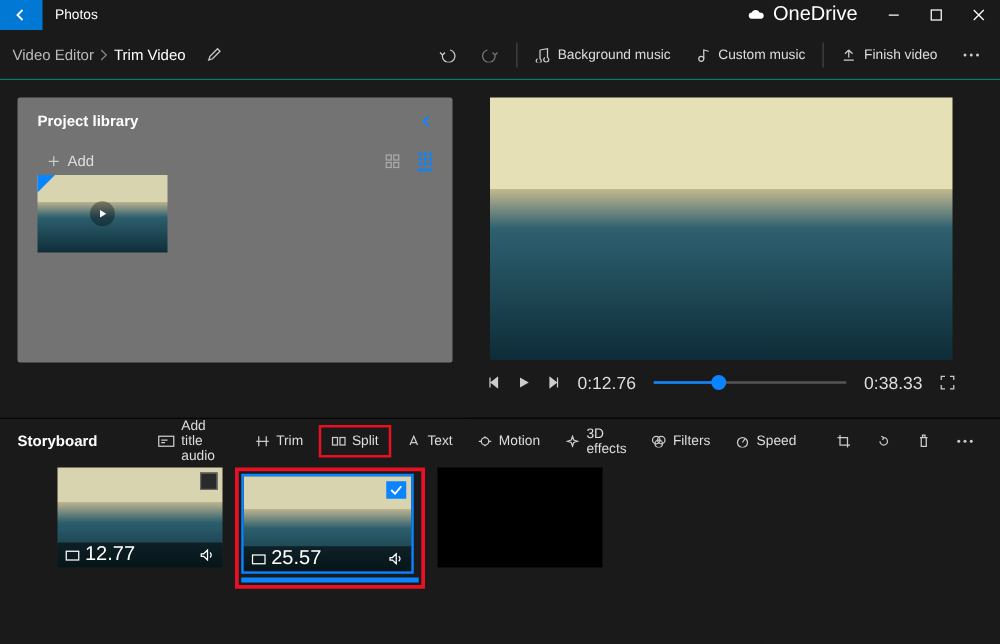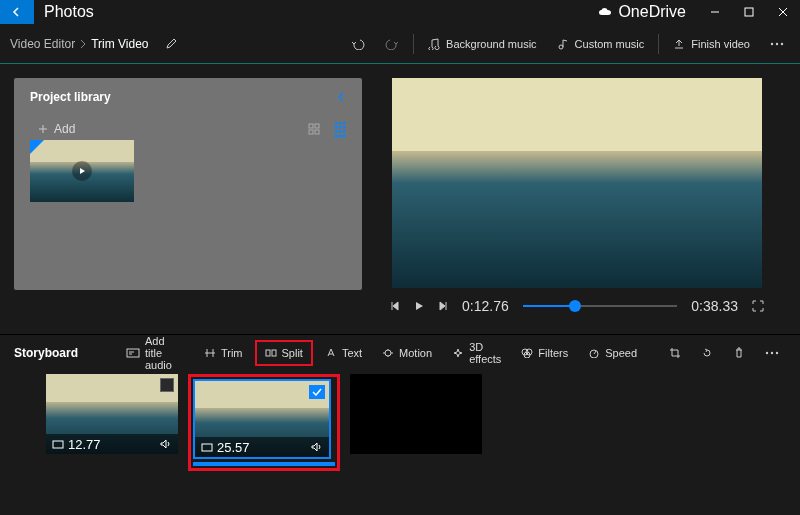--- a/index.html
+++ b/index.html
@@ -1,21 +1,21 @@
 <!DOCTYPE html>
 <html><head>
 <meta charset="utf-8">
 <style>
   * { margin: 0; padding: 0; box-sizing: border-box; }
   body { width: 800px; height: 515px; background: #1a1a1a; font-family: "Segoe UI", Arial, sans-serif; color: #e0e0e0; font-size: 12px; overflow: hidden; }
   
   .titlebar { height: 24px; background: #1a1a1a; display: flex; align-items: center; }
   .back-btn { width: 34px; height: 24px; background: #0078d4; display: flex; justify-content: center; align-items: center; }
   .back-btn svg, .icon svg { display: block; }
-  .appname { padding: 0 10px; font-size: 16px; color: #fff; }
+  .appname { padding: 0 10px; font-size: 11px; color: #fff; }
   .titlebar .spacer { flex: 1; }
   .onedrive { display: flex; align-items: center; gap: 6px; font-size: 16px; color: #fff; padding: 0 12px; }
   .winbtns { display: flex; }
   .winbtn { width: 34px; height: 24px; display: flex; justify-content: center; align-items: center; }
   
   .toolbar { height: 40px; background: #1a1a1a; display: flex; align-items: center; padding: 0 6px; border-bottom: 1px solid #0f766e; }
   .crumb { font-size: 12px; color: #bbb; padding: 0 4px; }
   .crumb.active { color: #fff; }
   .crumb-sep svg { display: block; }
   .toolbar .pencil { margin-left: 12px; }
@@ -47,21 +47,21 @@
   .knob { position: absolute; top: 50%; left: 34%; width: 12px; height: 12px; background: #0a84ff; border-radius: 50%; transform: translate(-50%,-50%); }
   
   .sb-bar { height: 36px; background: #1a1a1a; border-top: 1px solid #000; display: flex; align-items: center; padding: 0 14px; gap: 4px; }
   .sb-title { font-size: 12px; font-weight: 600; color: #fff; flex: 0 0 100px; }
   .sbtn { display: flex; align-items: center; gap: 5px; padding: 0 8px; height: 26px; font-size: 11px; color: #ddd; }
   .highlight-red { border: 2px solid #e81123; }
   
   .strip { height: 145px; background: #1a1a1a; display: flex; align-items: flex-start; padding: 4px 14px; gap: 10px; }
   .clip { width: 132px; position: relative; }
   .clip .art { width: 132px; height: 80px; background: linear-gradient(to bottom,#d9d4b0 0%,#d9d4b0 35%,#b9b28f 35%,#2c5e6e 55%,#0f2e38 100%); position: relative; }
-  .clip .footer { position: absolute; bottom: 0; left: 0; right: 0; height: 20px; background: rgba(0,0,0,0.55); display: flex; align-items: center; justify-content: space-between; padding: 0 6px; color: #fff; font-size: 13px; }
+  .clip .footer { position: absolute; bottom: 0; left: 0; right: 0; height: 20px; background: rgba(0,0,0,0.55); display: flex; align-items: center; justify-content: space-between; padding: 0 6px; color: #fff; font-size: 16px; }
   .clip .chk { position: absolute; top: 4px; right: 4px; width: 14px; height: 14px; }
   .clip1 .chk { background: #2a2a2a; border: 1px solid #666; }
   .clip2 { width: 142px; }
   .clip2 .art { width: 138px; border: 2px solid #0a84ff; }
   .clip2 .chk { width: 16px; height: 14px; background: #0a84ff; display: flex; align-items: center; justify-content: center; }
   .clip2-outer { border: 3px solid #e81123; padding: 2px; }
   .clip-below { height: 4px; background: #0a84ff; margin-top: 3px; }
   .clip3 { width: 132px; height: 80px; background: #000; }
   .icon { display: inline-flex; }
 </style>

